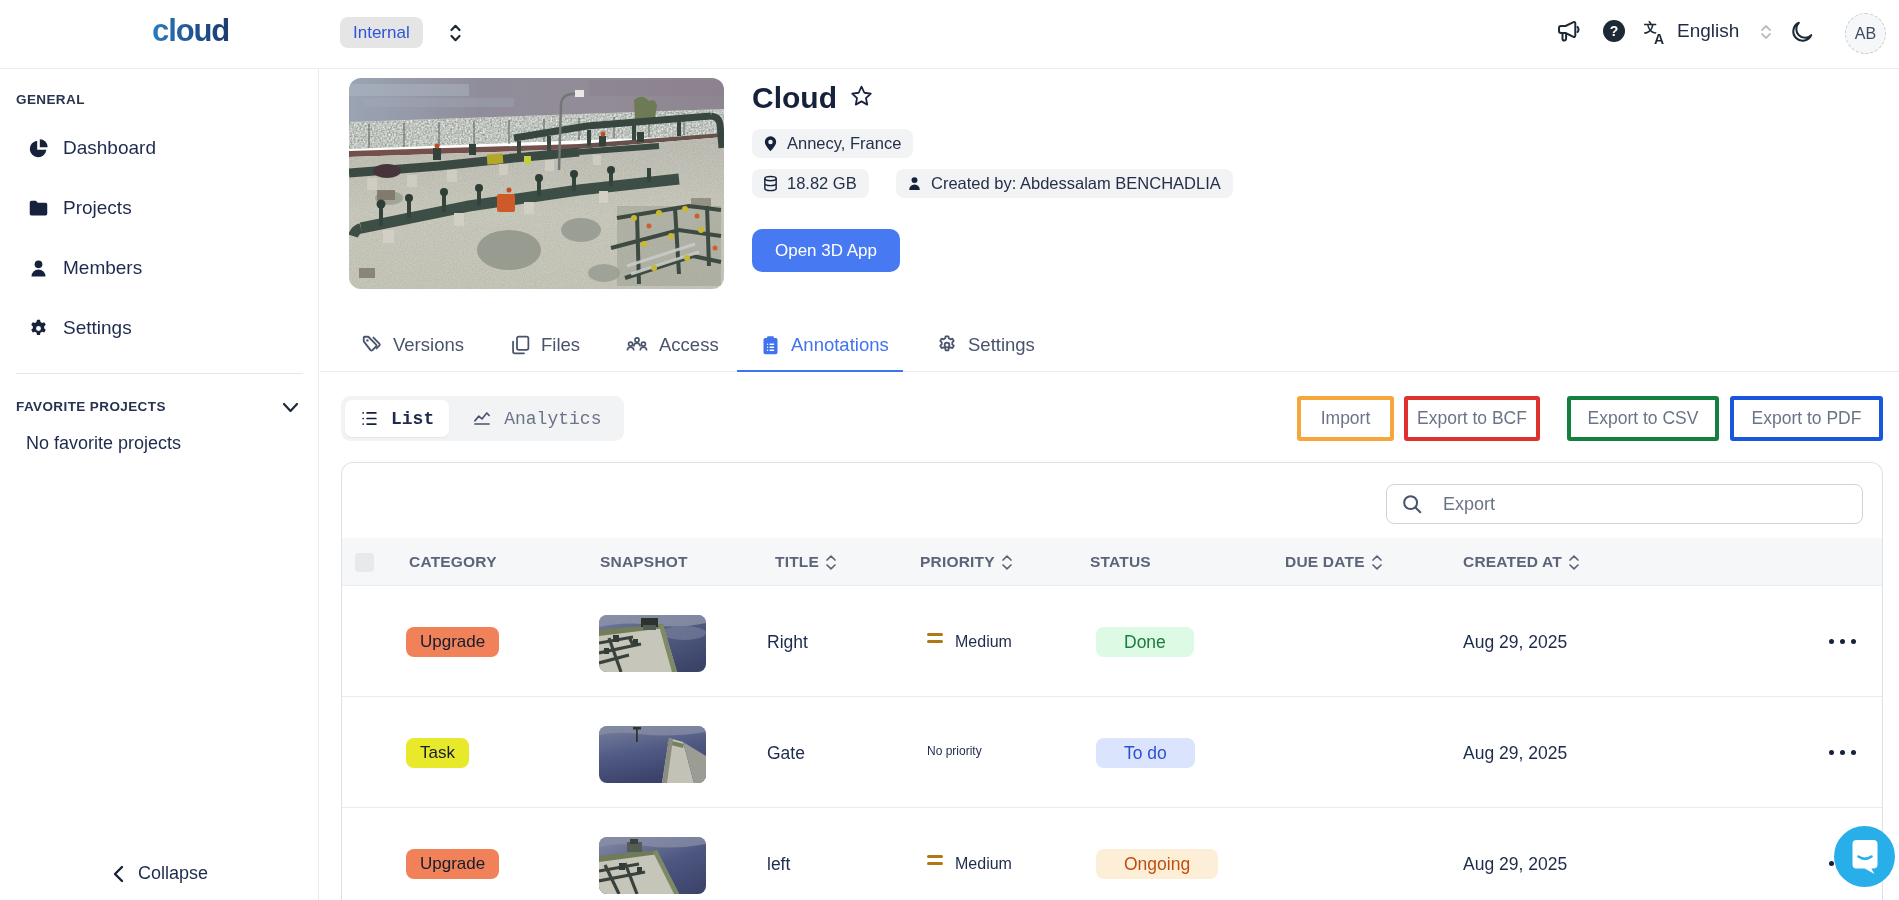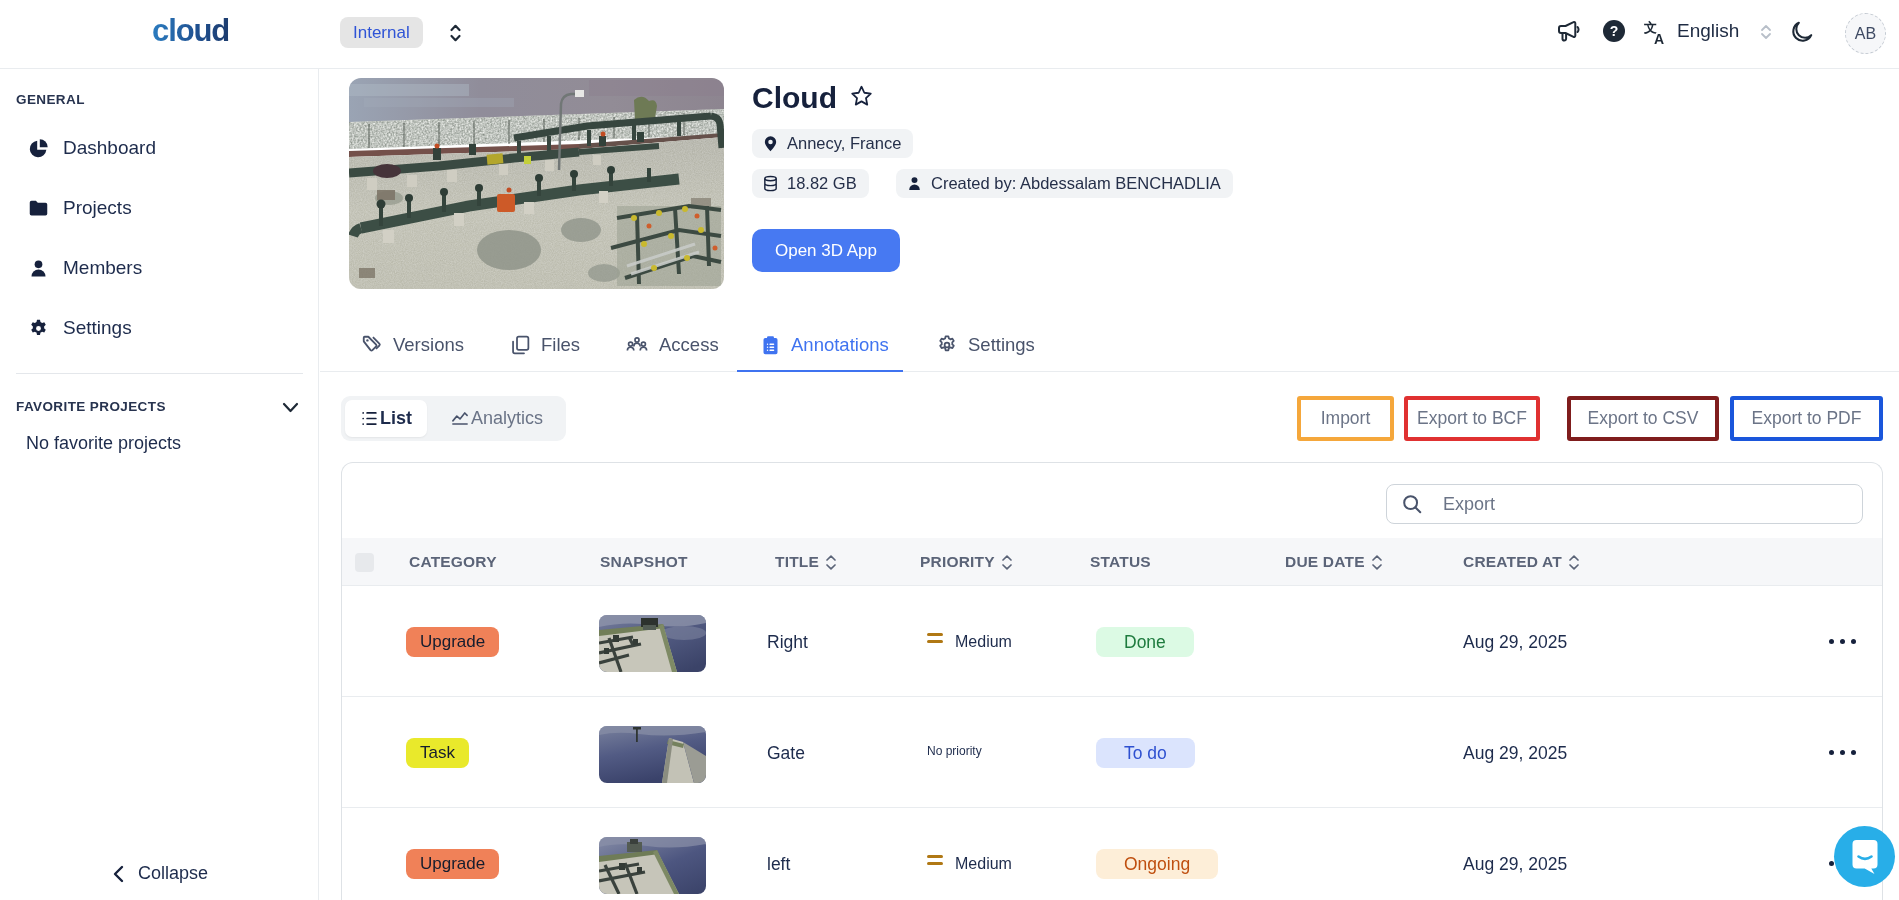--- a/index.html
+++ b/index.html
@@ -55,22 +55,22 @@
 #tabs { position:absolute; left:0; top:249px; width:1579px; height:54px;
   border-bottom:1px solid #e9ecef; }
 .tab { position:absolute; top:0; height:54px; display:flex; align-items:center; gap:10px;
   font-size:18.5px; color:#49536b; }
 .tab.active { color:#3f73f0; }
 #tab-underline { position:absolute; left:417px; top:52px; width:166px; height:2px; background:#3f73f0; }
 
 
 #seg { position:absolute; left:21px; top:327px; height:45px; background:#f1f3f5;
   border-radius:9px; display:flex; align-items:center; padding:4px; gap:4px; }
-.seg-btn { height:37px; border-radius:7px; display:flex; align-items:center; gap:1px;
-  padding:0 15px; font-size:18px; color:#1d2b4c; }
+.seg-btn { height:37px; border-radius:7px; display:flex; align-items:center; gap:12px;
+  padding:0 15px; font-size:18px; color:#1d2b4c;font-family:Liberation Mono, monospace; }
 .seg-btn.on { background:#fff; font-weight:bold; box-shadow:0 1px 2px rgba(0,0,0,0.06); }
 .seg-btn.off { color:#6b7487; padding:0 19px; }
 .xbtn { position:absolute; top:327px; height:45px; display:flex; align-items:center;
   justify-content:center; font-size:17.5px; color:#6b7487; background:#fff; border-radius:3px; }
 
 
 #card { position:absolute; left:21px; top:393px; width:1542px; height:438px;
   border:1px solid #dee2e6; border-radius:12px 12px 0 0; border-bottom:none; background:#fff; }
 #btn-export-sel { position:absolute; left:22px; top:22px; width:168px; height:41px;
   border:1px solid #e3e6ea; border-radius:8px; color:#b2b8c1; font-size:17.5px;
@@ -409,21 +409,21 @@
       </div>
       <div class="seg-btn off">
         <svg width="20" height="19" viewBox="0 0 24 24">
             <path d="M3 19 h18 M3 15 l5-6 4 3.5 6-7.5 3 3" fill="none" stroke="#49536b" stroke-width="2" stroke-linecap="round" stroke-linejoin="round"></path>
           </svg>
         <span>Analytics</span>
       </div>
     </div>
     <div class="xbtn" style="left:977px;width:97px;border:4px solid #f5a73b;">Import</div>
     <div class="xbtn" style="left:1084px;width:136px;border:4px solid #e03131;">Export to BCF</div>
-    <div class="xbtn" style="left:1247px;width:152px;border:4px solid #7f1d1d;">Export to CSV</div>
+    <div class="xbtn" style="left:1247px;width:152px;border:4px solid #15803d;">Export to CSV</div>
     <div class="xbtn" style="left:1410px;width:153px;border:4px solid #1a56db;">Export to PDF</div>
 
     <div id="card">
       <div id="search">
         <svg width="22" height="22" viewBox="0 0 24 24">
             <circle cx="10.5" cy="10.5" r="7" fill="none" stroke="#49536b" stroke-width="2.2"></circle>
             <path d="M15.8 15.8 L21 21" stroke="#49536b" stroke-width="2.2" stroke-linecap="round"></path>
           </svg>
         <span>Export</span>
       </div>

